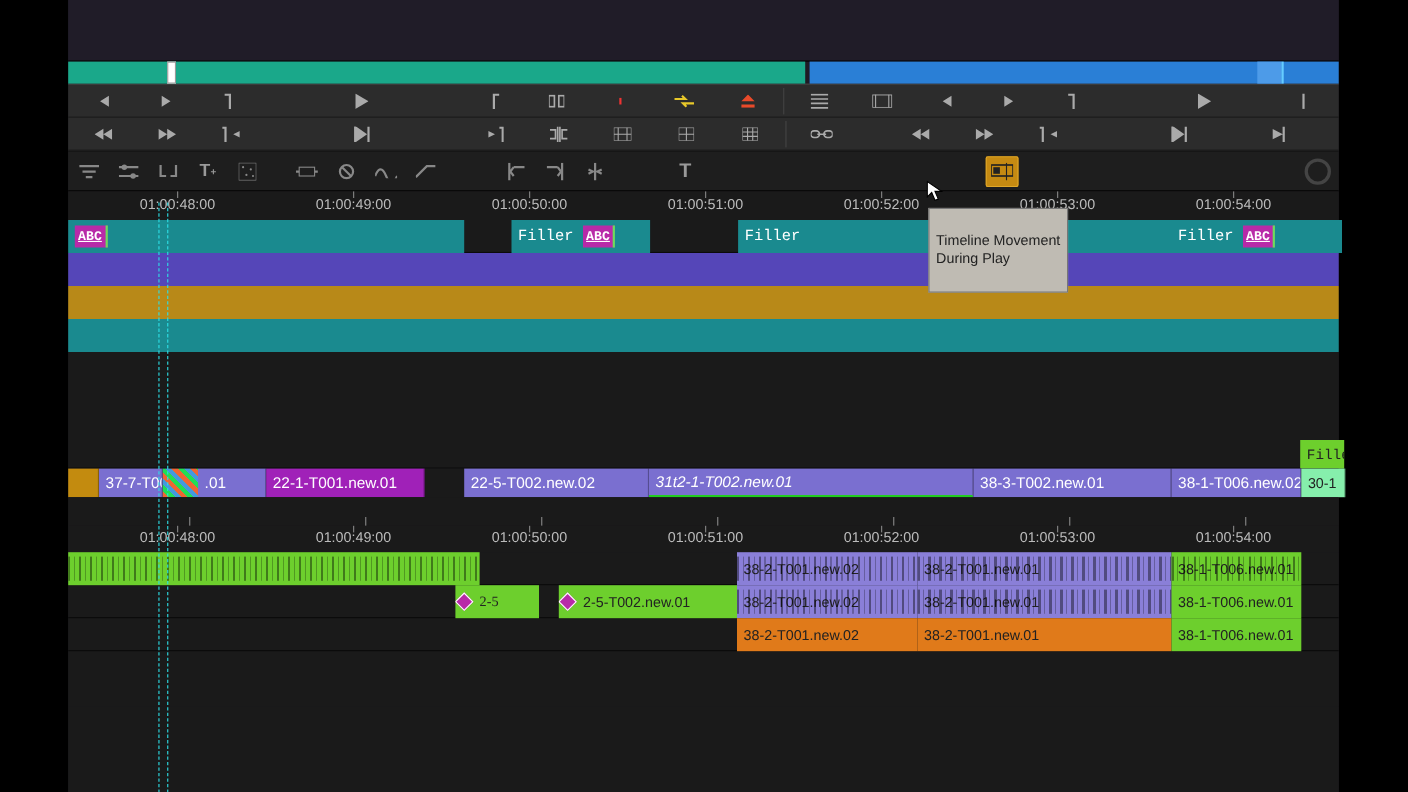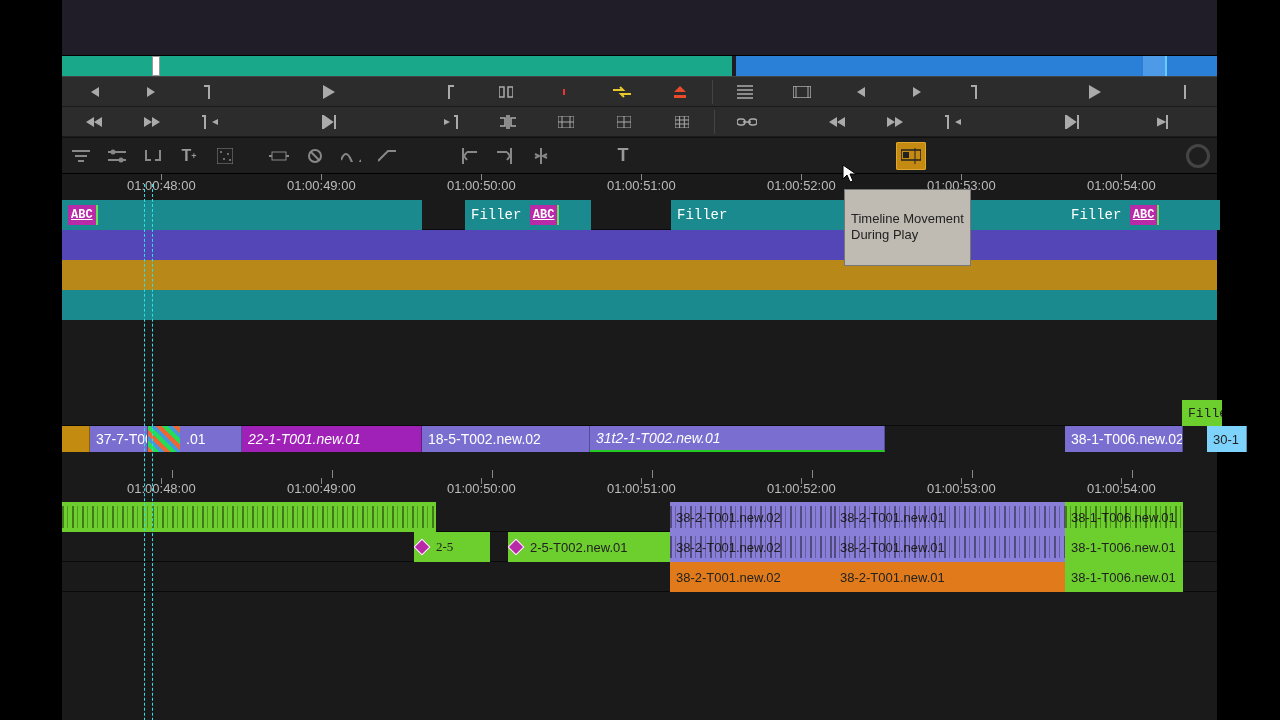--- a/index.html
+++ b/index.html
@@ -209,21 +209,21 @@
     color: #fff;
     display: flex;
     align-items: center;
     overflow: hidden;
     white-space: nowrap;
     border-right: 1px solid rgba(0,0,0,0.3);
   }
   .vclip.yellow { background: #c38b0f; }
   .vclip.lav { background: #7a6fd0; }
   .vclip.mag { background: #a021b8; }
-  .vclip.grn { background: #7dd3fc; color: #222; font-size: 13px; margin-left: 24px; }
+  .vclip.grn { background: #86efac; color: #222; font-size: 13px; }
   .vrow2 {
     position: absolute;
     top: 26px;
     height: 26px;
     left: 0;
     right: 0;
     background: #1a1a1a;
   }
   .tick-small {
     position: absolute;
@@ -658,28 +658,31 @@
 
   <div class="video-track">
     <div class="vclip yellow" style="left:0;width:28px;"></div>
     <div class="vclip lav" style="left:28px;width:58px;">
         <span>37-7-T00</span>
       </div>
     <div class="rainbow" style="left:86px;"></div>
     <div class="vclip lav" style="left:118px;width:62px;">
         <span>.01</span>
       </div>
-    <div class="vclip mag" style="left:180px;width:180px;font-style:italic;">
+    <div class="vclip mag" style="left:180px;width:144px;">
         <span>22-1-T001.new.01</span>
       </div>
     <div class="vclip lav" style="left:360px;width:168px;">
-        <span>18-5-T002.new.02</span>
+        <span>22-5-T002.new.02</span>
       </div>
     <div class="vclip lav" style="left:528px;width:295px;border-bottom:2px solid #2c2;font-style:italic;">
         <span>31t2-1-T002.new.01</span>
+      </div>
+    <div class="vclip lav" style="left:823px;width:180px;">
+        <span>38-3-T002.new.01</span>
       </div>
     <div class="vclip lav" style="left:1003px;width:118px;">
         <span>38-1-T006.new.02</span>
       </div>
     <div class="vclip grn" style="left:1121px;width:40px;">
         <span>30-1</span>
       </div>
     <div class="vrow2">
       <div class="tick-small" style="left:110px;"></div>
       <div class="tick-small" style="left:270px;"></div>

